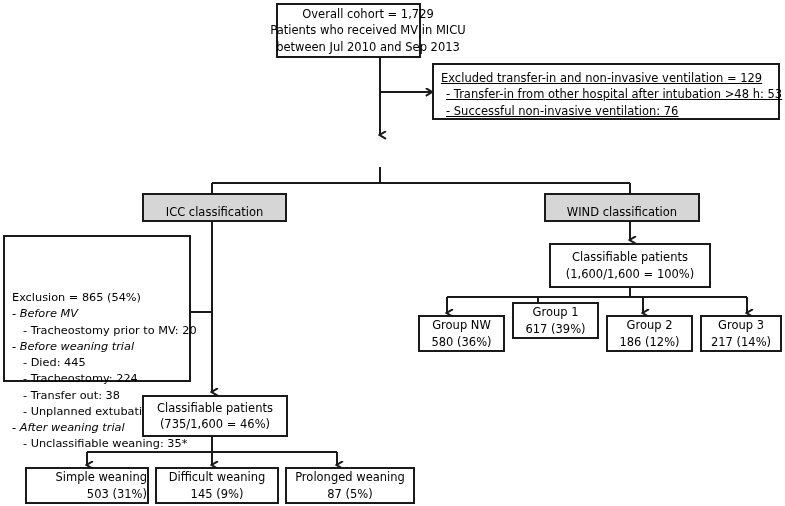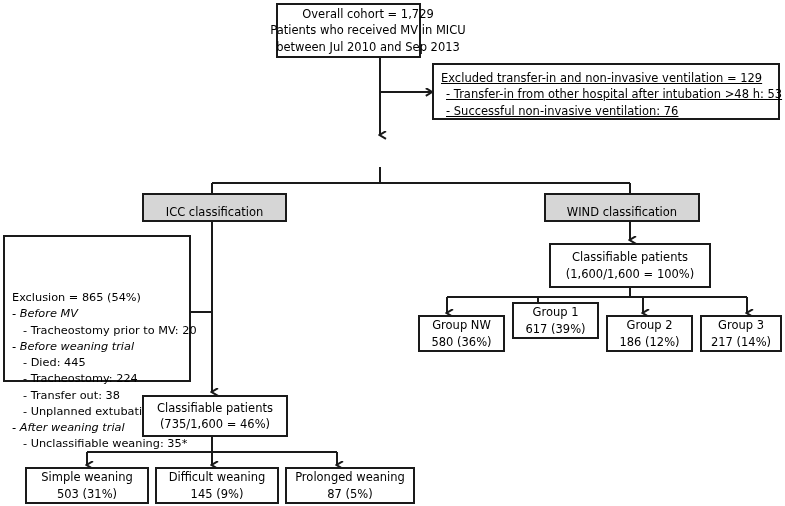--- a/index.html
+++ b/index.html
@@ -159,21 +159,21 @@
   <div class="box" style="left:142px; top:395px; width:146px; height:42px;">
     <span class="ln">Classifiable patients</span>
     <span class="ln">(735/1,600 = 46%)</span>
   </div>
 
   <div class="box" style="left:549px; top:243px; width:162px; height:45px;">
     <span class="ln">Classifiable patients</span>
     <span class="ln">(1,600/1,600 = 100%)</span>
   </div>
 
-  <div class="box" style="left:25px; top:467px; width:124px; height:37px;">
+  <div class="box" style="left:25px; top:467px; width:124px; height:37px;align-items:flex-end;">
     <span class="ln">Simple weaning</span>
     <span class="ln">503 (31%)</span>
   </div>
 
   <div class="box" style="left:155px; top:467px; width:124px; height:37px;">
     <span class="ln">Difficult weaning</span>
     <span class="ln">145 (9%)</span>
   </div>
 
   <div class="box" style="left:285px; top:467px; width:130px; height:37px;">

